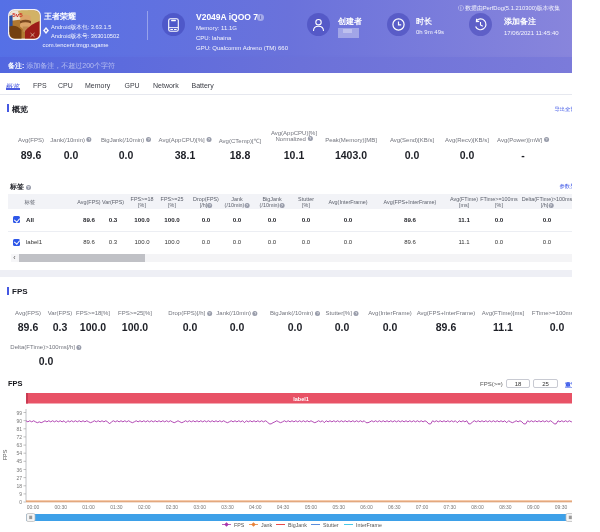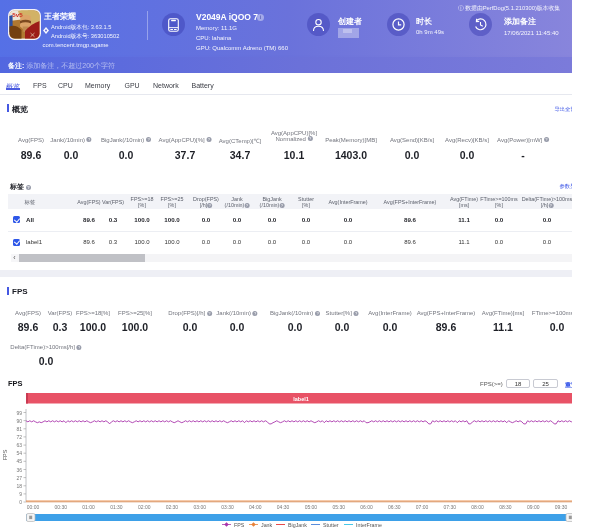--- a/index.html
+++ b/index.html
@@ -151,23 +151,23 @@
   <div class="collapse-btn" style="left:583px;top:103px"></div>
 
   <div id="ov-stats"></div>
   <div class="slabel" style="left:31px;top:136.5px;text-align:center">Avg(FPS)</div>
   <div class="sval" style="left:31px;top:148.5px">89.6</div>
   <div class="slabel" style="left:71px;top:136.5px;text-align:center">Jank(/10min) <span class="qi">?</span></div>
   <div class="sval" style="left:71px;top:148.5px">0.0</div>
   <div class="slabel" style="left:126px;top:136.5px;text-align:center">BigJank(/10min) <span class="qi">?</span></div>
   <div class="sval" style="left:126px;top:148.5px">0.0</div>
   <div class="slabel" style="left:185px;top:136.5px;text-align:center">Avg(AppCPU)[%] <span class="qi">?</span></div>
-  <div class="sval" style="left:185px;top:148.5px">37.7</div>
+  <div class="sval" style="left:185px;top:148.5px">38.1</div>
   <div class="slabel" style="left:240px;top:136.5px;text-align:center">Avg(CTemp)[℃]</div>
-  <div class="sval" style="left:240px;top:148.5px">34.7</div>
+  <div class="sval" style="left:240px;top:148.5px">18.8</div>
   <div class="slabel" style="left:294px;top:129.5px;text-align:center">Avg(AppCPU)[%]<br>Normalized <span class="qi">?</span></div>
   <div class="sval" style="left:294px;top:148.5px">10.1</div>
   <div class="slabel" style="left:351px;top:136.5px;text-align:center">Peak(Memory)[MB]</div>
   <div class="sval" style="left:351px;top:148.5px">1403.0</div>
   <div class="slabel" style="left:412px;top:136.5px;text-align:center">Avg(Send)[KB/s]</div>
   <div class="sval" style="left:412px;top:148.5px">0.0</div>
   <div class="slabel" style="left:467px;top:136.5px;text-align:center">Avg(Recv)[KB/s]</div>
   <div class="sval" style="left:467px;top:148.5px">0.0</div>
   <div class="slabel" style="left:523px;top:136.5px;text-align:center">Avg(Power)[mW] <span class="qi">?</span></div>
   <div class="sval" style="left:523px;top:148.5px">-</div>

